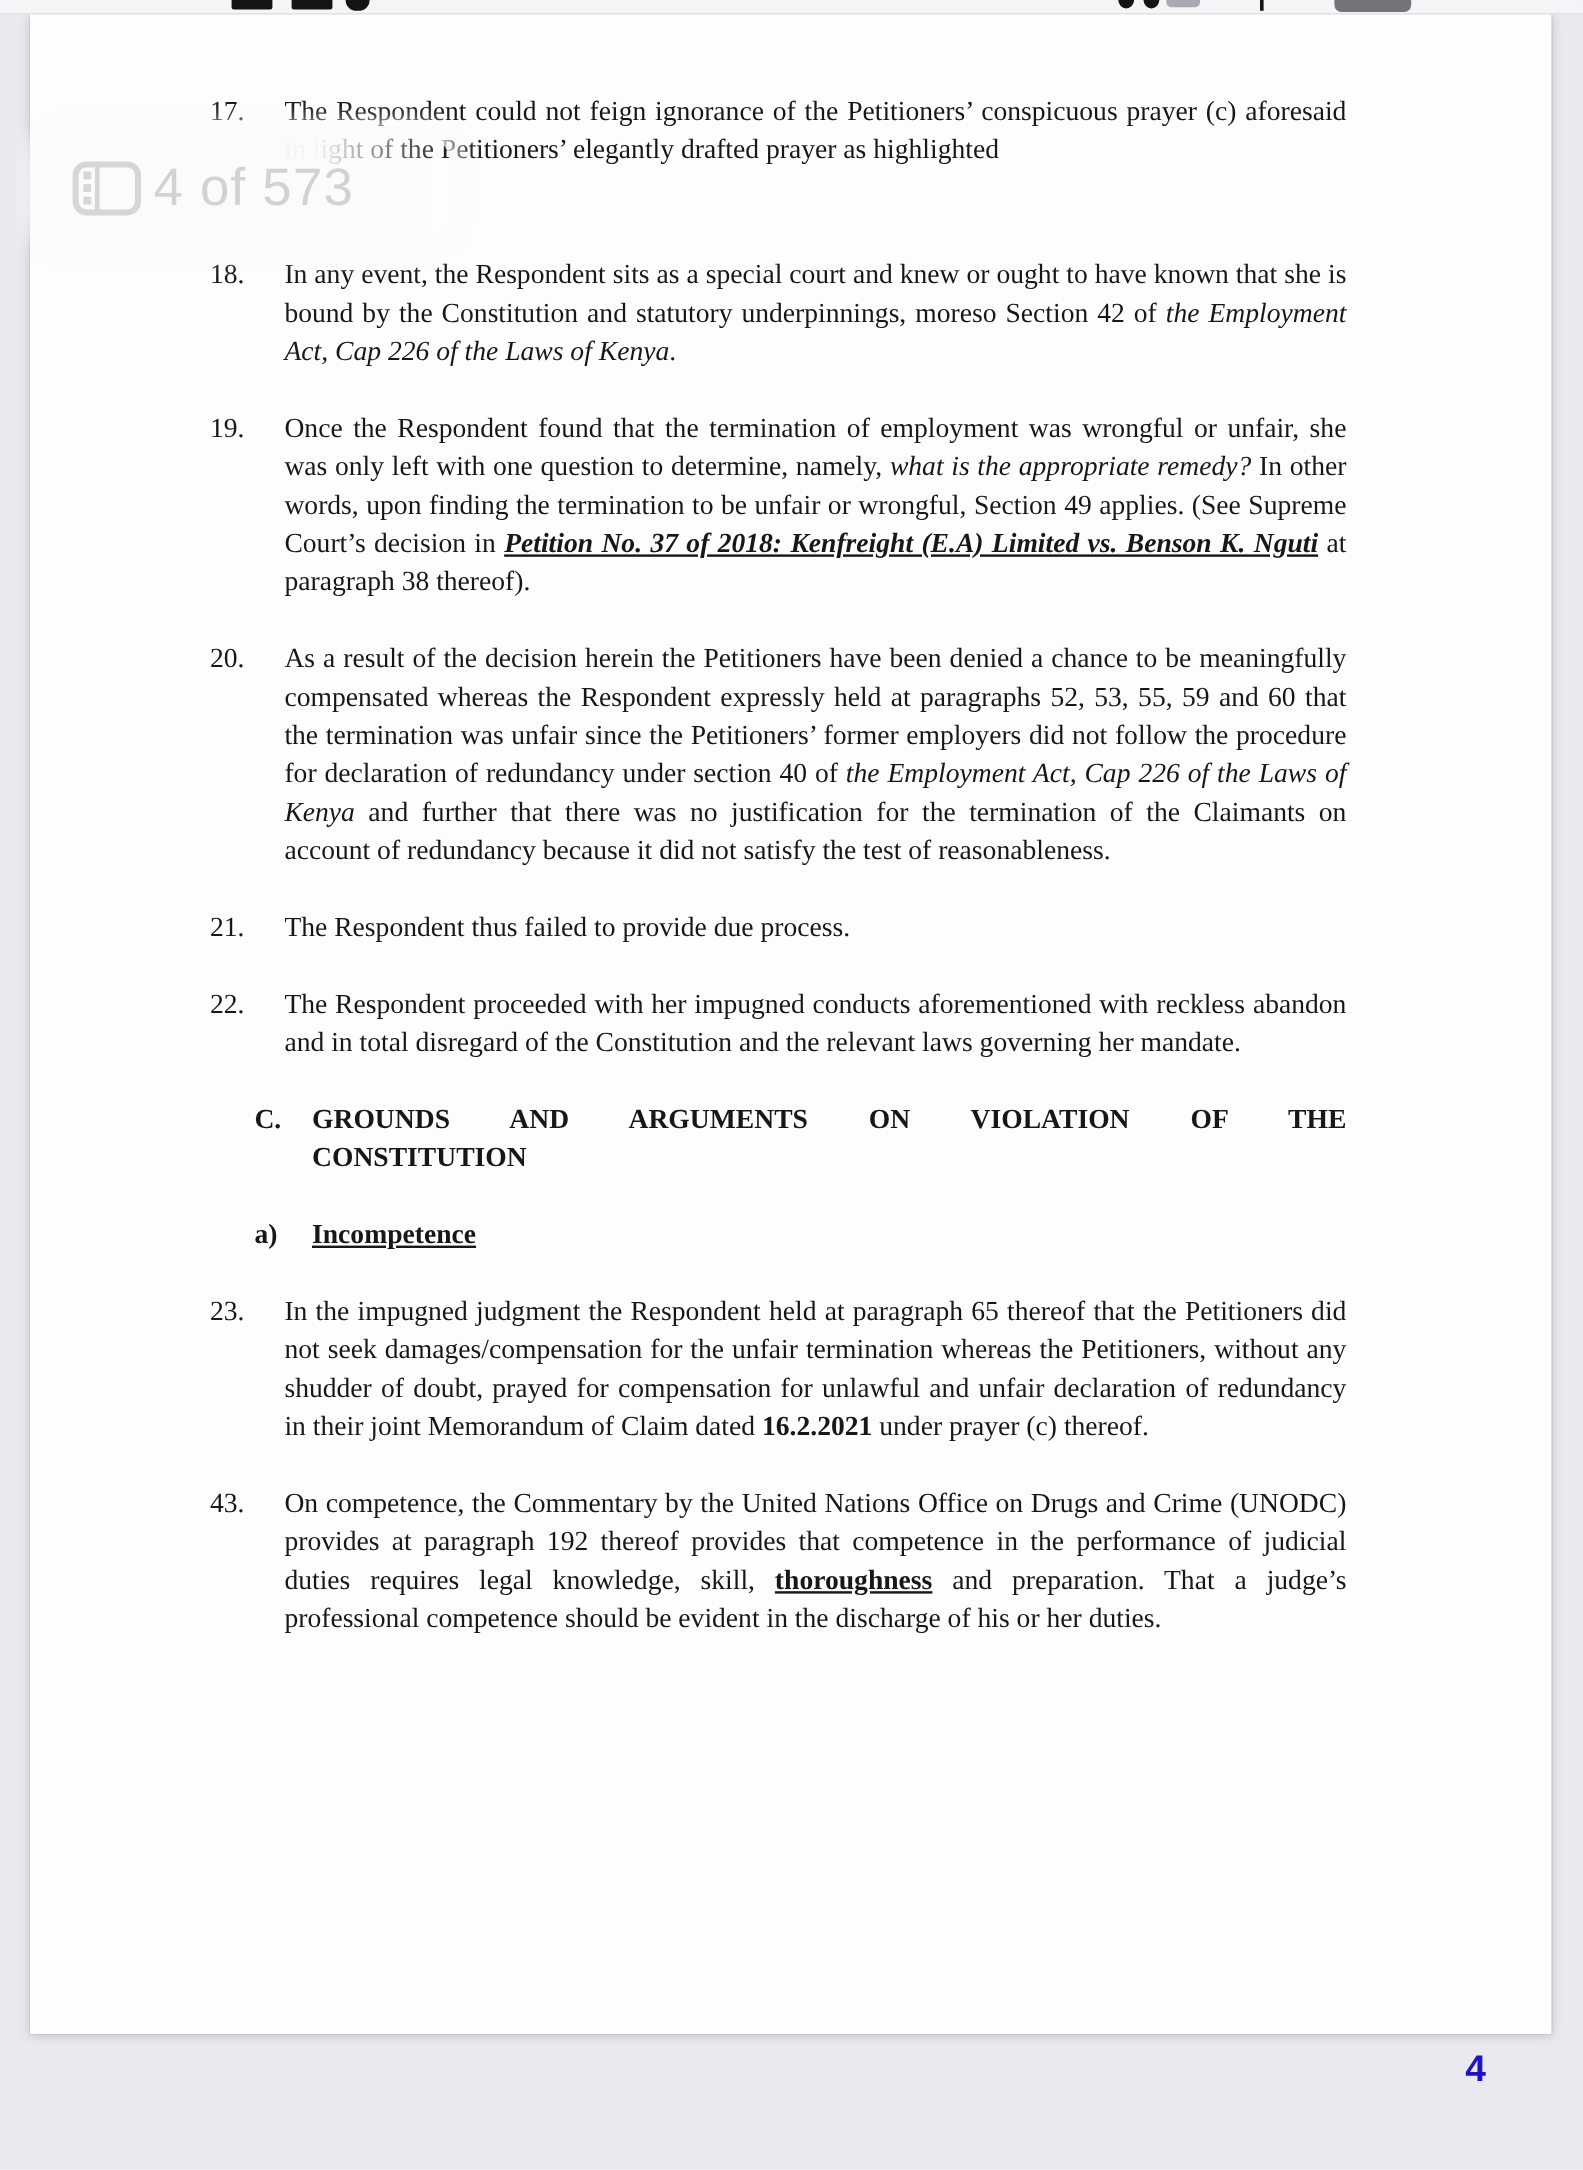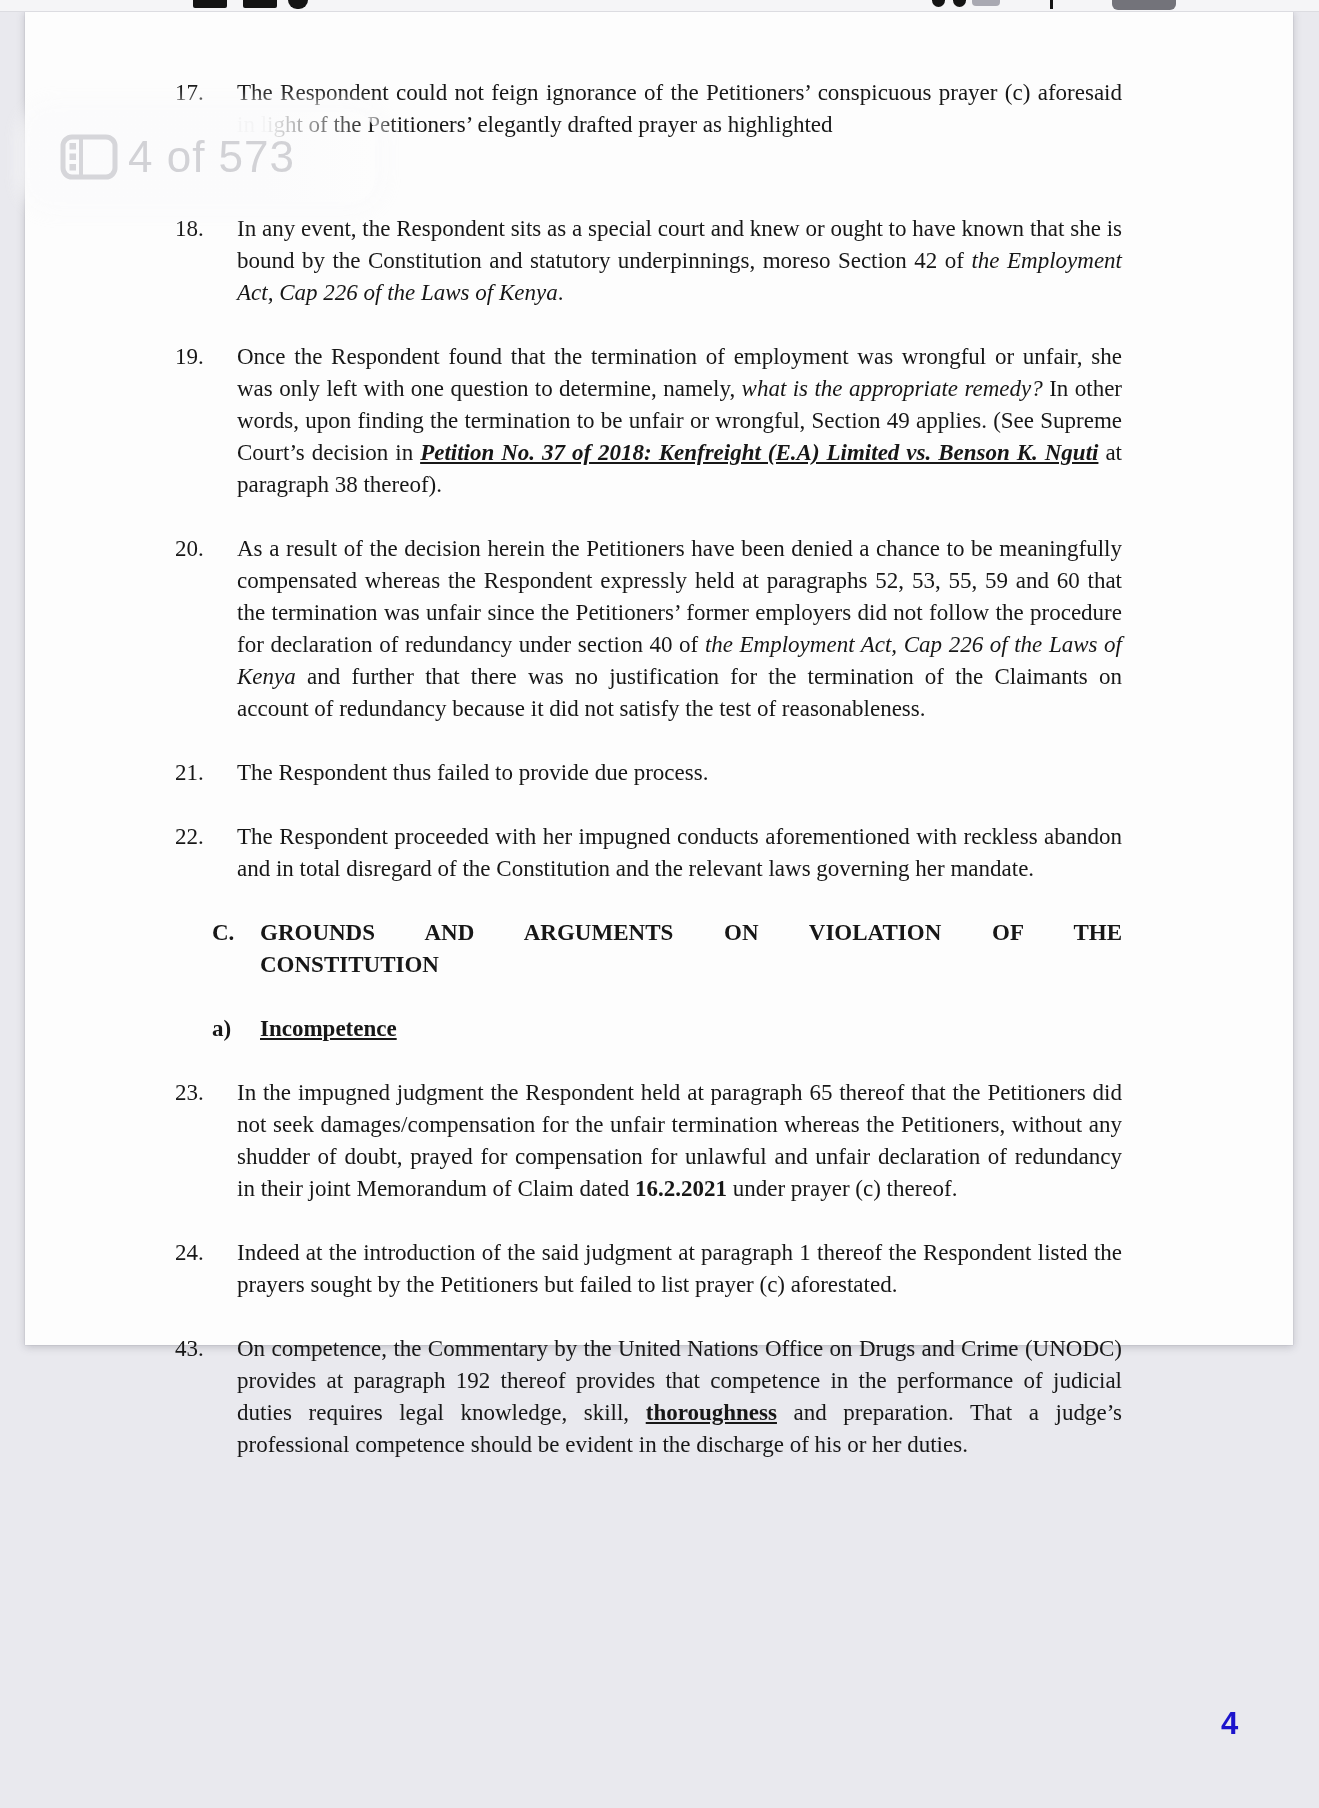--- a/index.html
+++ b/index.html
@@ -9,21 +9,21 @@
     font-family:"Liberation Serif", serif;
   }
   
   .topbar{position:absolute;left:0;top:0;width:1319px;height:11px;background:#f5f5f7;border-bottom:1px solid #dcdce1;z-index:5;}
   .frag{position:absolute;top:0;}
   .frag-dark{background:#141414;}
   .frag-gray{background:#73737a;}
   .frag-lite{background:#a9a9b2;}
   
   .page{
-    position:absolute;left:25px;top:11px;width:1268px;height:1334px;
+    position:absolute;left:25px;top:11px;width:1268px;height:1684px;
     background:#fdfdfd;
     box-shadow:0 2px 8px rgba(80,80,95,.28), 0 0 1px rgba(80,80,95,.35);
     z-index:1;
   }
   .content{position:absolute;left:150px;top:66px;width:947px;color:#171717;}
   .para{display:flex;font-size:23px;line-height:32px;margin:0 0 32px 0;}
   .para[data-num="17."]{margin-bottom:72px;}
   .para .num{flex:0 0 62px;}
   .para .ptext{flex:1;text-align:justify;}
   .heading{display:flex;font-size:23px;line-height:32px;font-weight:bold;margin:0 0 32px 37px;}
@@ -104,24 +104,20 @@
         </span>
       </div>
       <div class="subheading">
         <span class="hlabel">a)</span>
         <span><span class="bd un">Incompetence</span></span>
       </div>
       <div class="para" data-num="23.">
         <span class="num">23.</span>
         <span class="ptext"><span>In the impugned judgment the Respondent held at paragraph 65 thereof that the Petitioners did not seek damages/compensation for the unfair termination whereas the Petitioners, without any shudder of doubt, prayed for compensation for unlawful and unfair declaration of redundancy in their joint Memorandum of Claim dated </span><span class="bd">16.2.2021</span><span> under prayer (c) thereof.</span></span>
       </div>
-      <div class="para" data-num="24.">
-        <span class="num">24.</span>
-        <span class="ptext"><span>Indeed at the introduction of the said judgment at paragraph 1 thereof the Respondent listed the prayers sought by the Petitioners but failed to list prayer (c) aforestated.</span></span>
-      </div>
       <div class="para" data-num="26.">
         <span class="num">43.</span>
         <span class="ptext"><span>On competence, the Commentary by the United Nations Office on Drugs and Crime (UNODC) provides at paragraph 192 thereof provides that competence in the performance of judicial duties requires legal knowledge, skill, </span><span class="bd un">thoroughness</span><span> and preparation. That a judge’s professional competence should be evident in the discharge of his or her duties.</span></span>
       </div>
     </div>
 
   <div class="corner-num">4</div>
 </div>
 
 <div class="page-chip">

